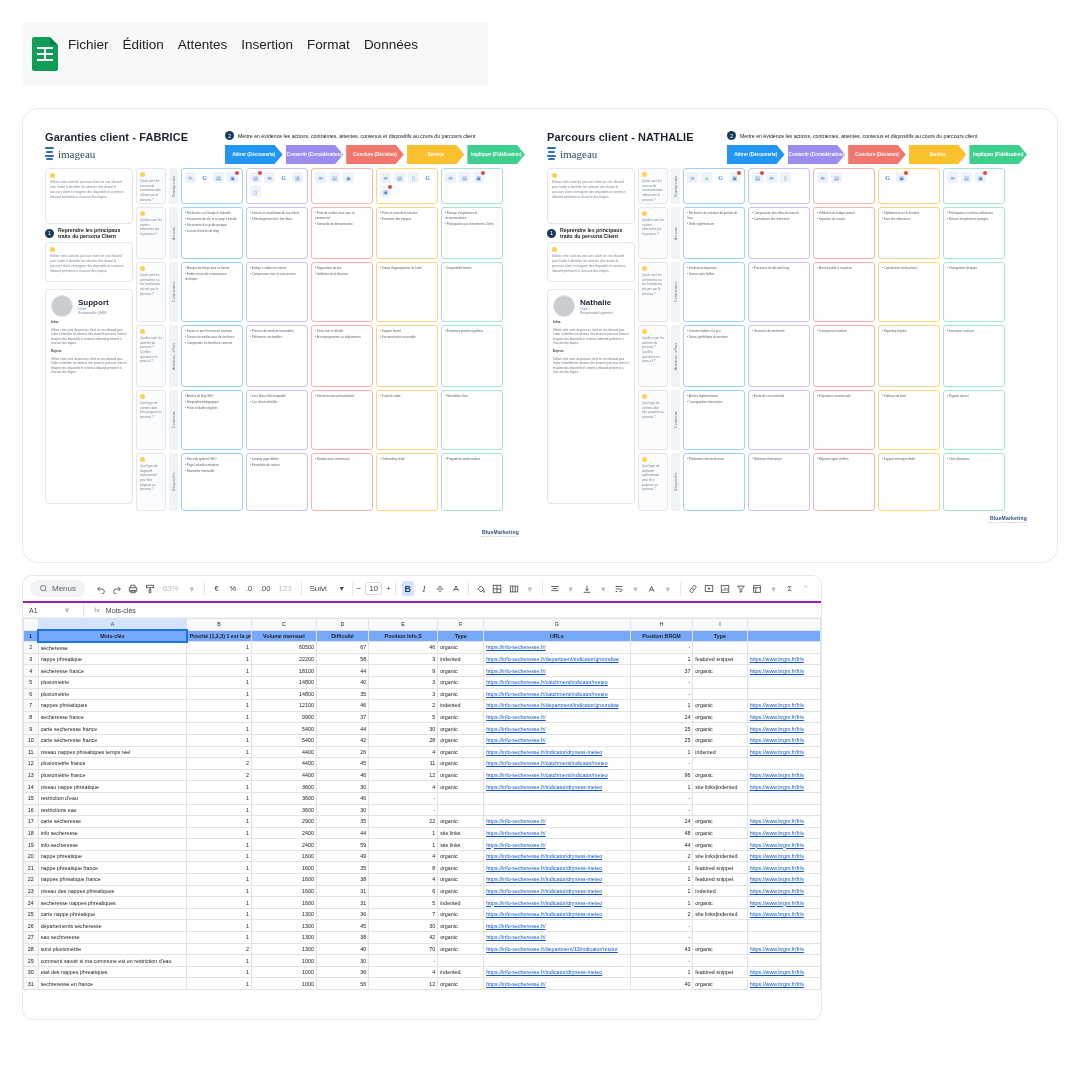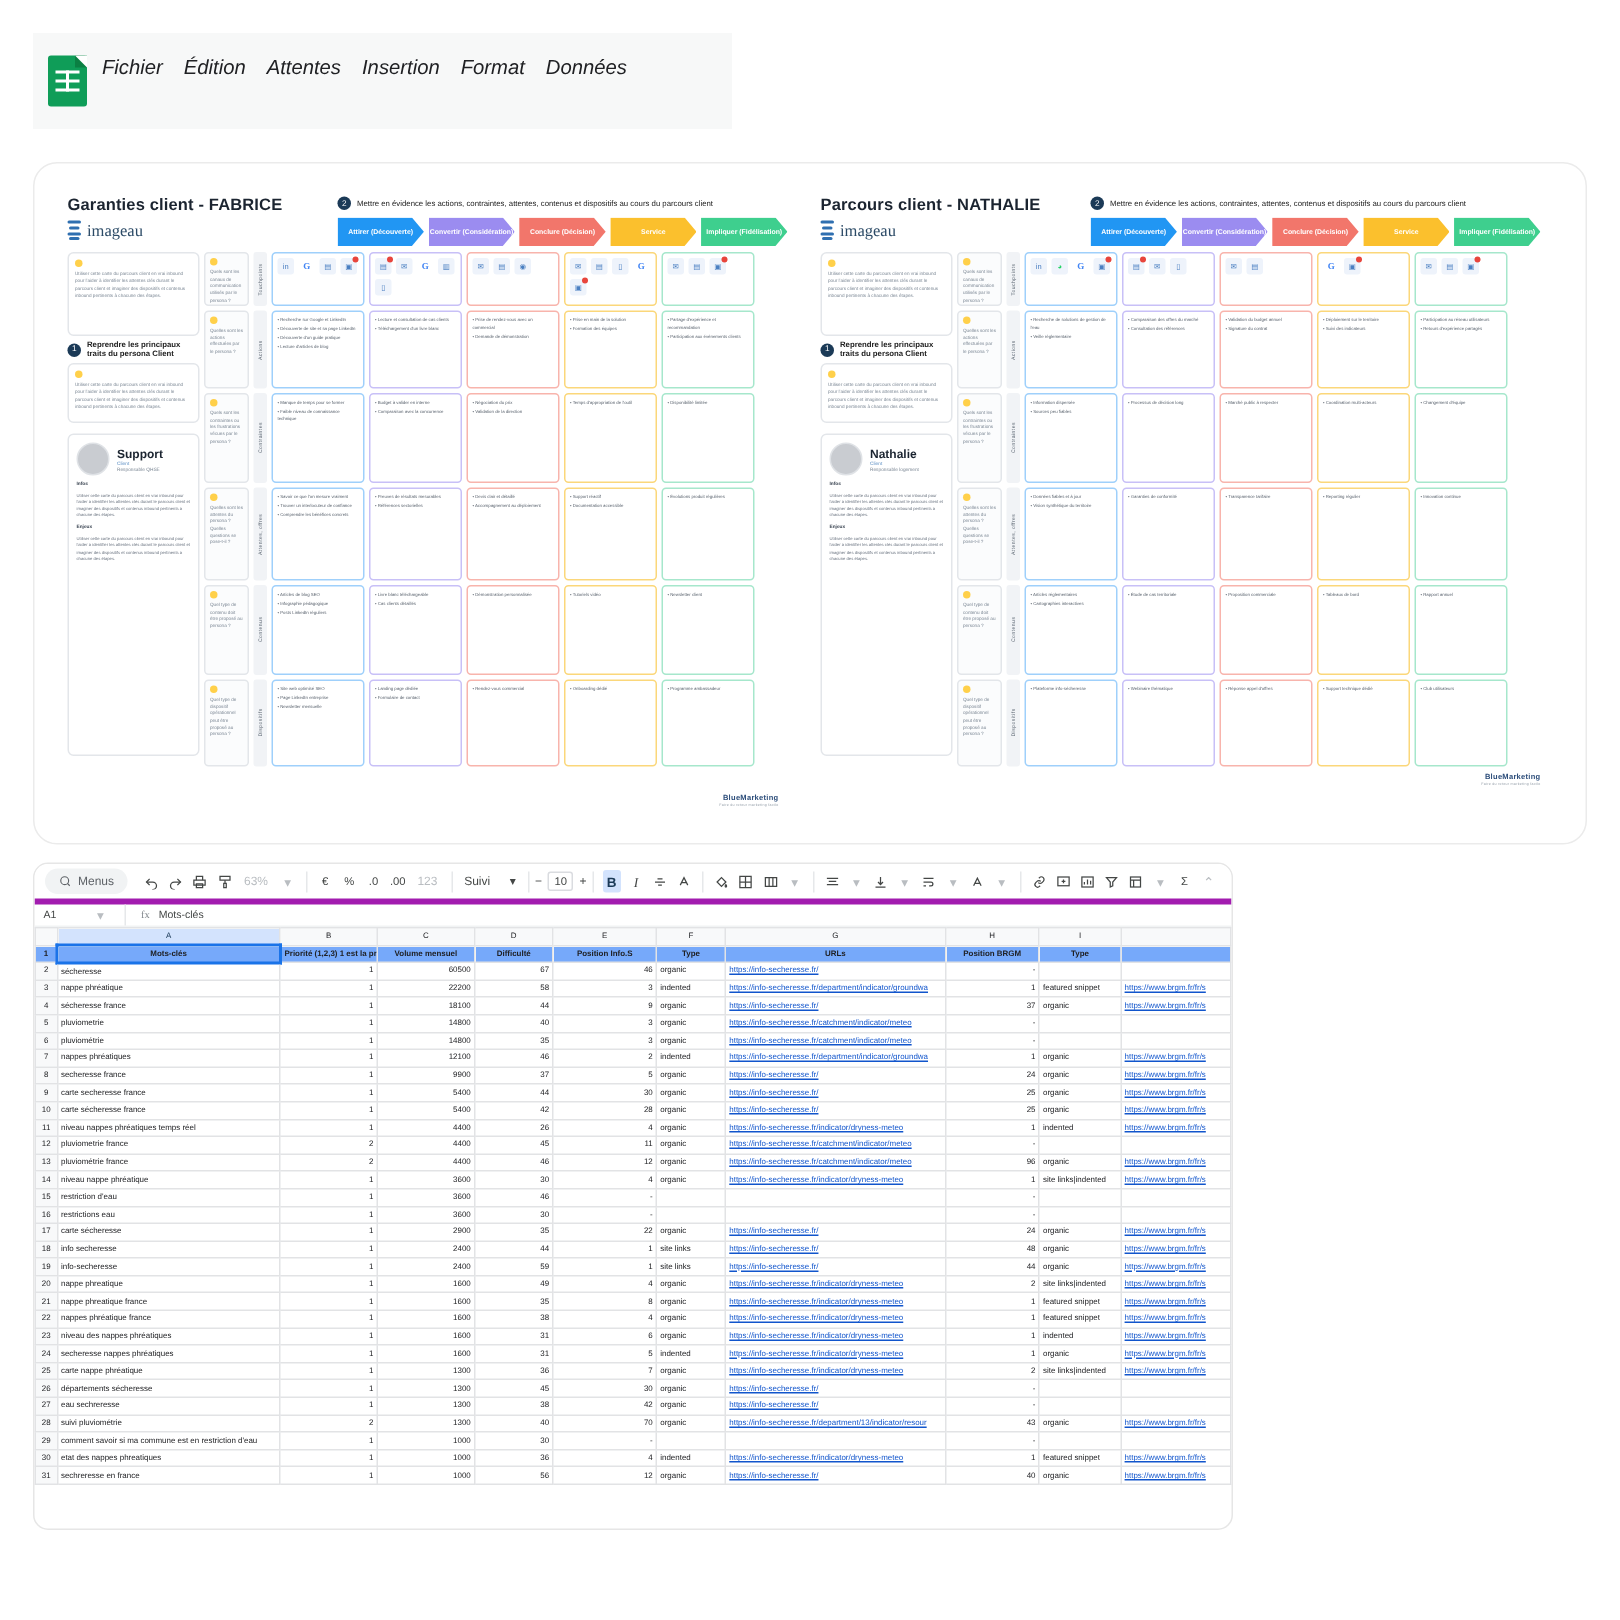--- a/index.html
+++ b/index.html
@@ -32,21 +32,21 @@
   .sheets-logo:before{
     content:""; position:absolute; right:0; top:0; border-width:0 8px 8px 0;
     border-style:solid; border-color:#fff #fff #0b8043 #0b8043;
   }
   .hdr-right{ padding-top:4px; }
   .doc-title-row{ display:flex; align-items:center; gap:9px; }
   .doc-title{ font-size:19px; color:#202124; letter-spacing:-0.2px; white-space:nowrap;}
   .hdr-ic{ width:17px; height:17px; color:#5f6368; display:inline-block; }
   .hdr-ic svg{ width:100%; height:100%; display:block; }
   .menubar{ display:flex; gap:14px; margin-top:5px; }
-  .menubar span{ font-size:13.5px; color:#202124; cursor:default;font-style:italic; }
+  .menubar span{ font-size:13.5px; color:#202124; cursor:default; }
 
   
   .board-panel{
     position:absolute; left:22px; top:108px; width:1036px; height:455px;
     background:#fff; border:1px solid #ebebeb; border-radius:16px;
   }
   .board{ position:absolute; top:22px; }
   .board-a{ left:22px; width:480px; }
   .board-b{ left:524px; width:480px; }
   .board-title{ font-size:11px; font-weight:bold; color:#1b2430; letter-spacing:.1px;}
@@ -116,21 +116,21 @@
   .bm{ position:absolute; font-size:5px; font-weight:bold; color:#2c4d7a; letter-spacing:.2px;}
   .bm small{ display:block;font-size:2.4px;color:#9aa3ad;font-weight:normal;}
 
   
   .sheet-panel{
     position:absolute; left:22px; top:575px; width:800px; height:445px;
     background:#fff; border:1px solid #e6e6e6; border-radius:10px; overflow:hidden;
   }
   .toolbar{
     height:27px; display:flex; align-items:center; padding:0 7px; gap:0px;
-    border-bottom:4px solid #a21caf; background:#fff;
+    border-bottom:2px solid #a21caf; background:#fff;
   }
   .menus-pill{
     display:flex;align-items:center;gap:4px;height:17px;padding:0 9px;
     border-radius:9px;background:#f1f3f4;color:#5f6368;font-size:8px;margin-right:8px;
   }
   .tb{ width:15px;height:15px;display:flex;align-items:center;justify-content:center;
        color:#444746;font-size:9px;margin:0 2px; }
   .tb svg{width:10px;height:10px;display:block;}
   .tb.dim{ color:#b9bdc1; }
   .tb.txt{ font-size:7.5px; }

